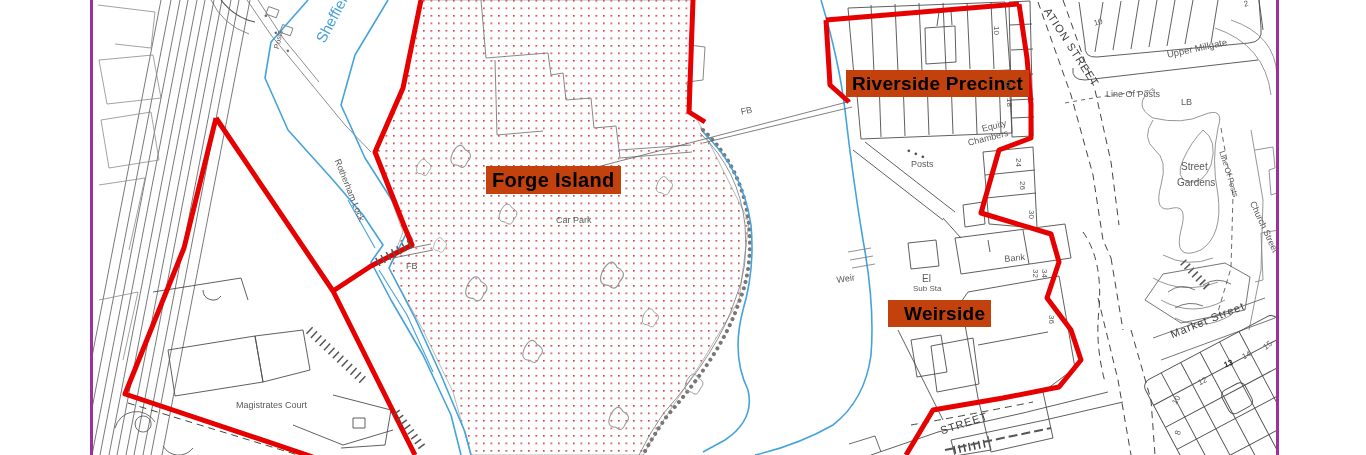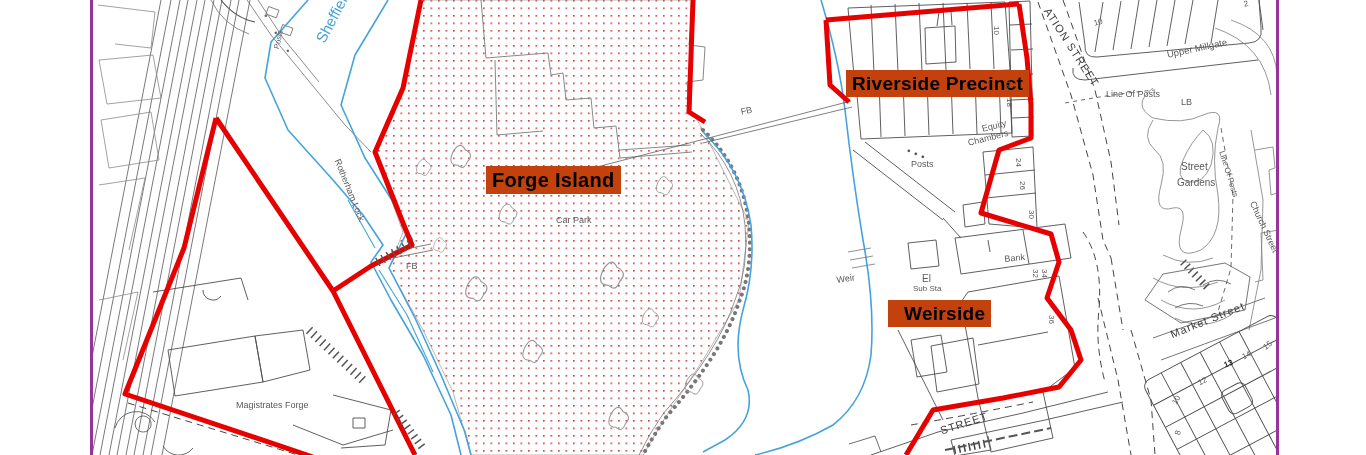--- a/index.html
+++ b/index.html
@@ -269,21 +269,21 @@
 
     <span class="lbl blue" style="left:220px;top:38px;font-size:15px;transform:rotate(-62deg);">Sheffield</span>
     <span class="lbl" style="left:180px;top:48px;font-size:7.5px;transform:rotate(-78deg);">Posts</span>
     <span class="lbl" style="left:248px;top:158px;transform:rotate(68deg);">Rotherham Lock</span>
 
     <span class="hl" style="left:393px;top:166px;font-size:20px;">Forge Island</span>
     <span class="lbl" style="left:463px;top:216px;text-align:right;">Car Park</span>
     <span class="lbl" style="left:313px;top:262px;">FB</span>
     <span class="lbl" style="left:647px;top:108px;transform:rotate(-12deg);">FB</span>
 
-    <span class="lbl" style="left:143px;top:401px;">Magistrates Forge</span>
+    <span class="lbl" style="left:143px;top:401px;">Magistrates Court</span>
 
     <span class="hl" style="left:753px;top:70px;">Riverside Precinct</span>
     <span class="lbl" style="left:888px;top:125px;transform:rotate(-14deg);">Equity</span>
     <span class="lbl" style="left:874px;top:139px;transform:rotate(-14deg);">Chambers</span>
     <span class="lbl" style="left:818px;top:160px;">Posts</span>
 
     <span class="lbl" style="left:743px;top:276px;transform:rotate(-8deg);">Weir</span>
     <span class="lbl" style="left:829px;top:274px;font-size:10px;">El</span>
     <span class="lbl" style="left:820px;top:285px;font-size:8px;">Sub Sta</span>
     <span class="hl" style="left:795px;top:300px;padding-left:16px;">Weirside</span>

